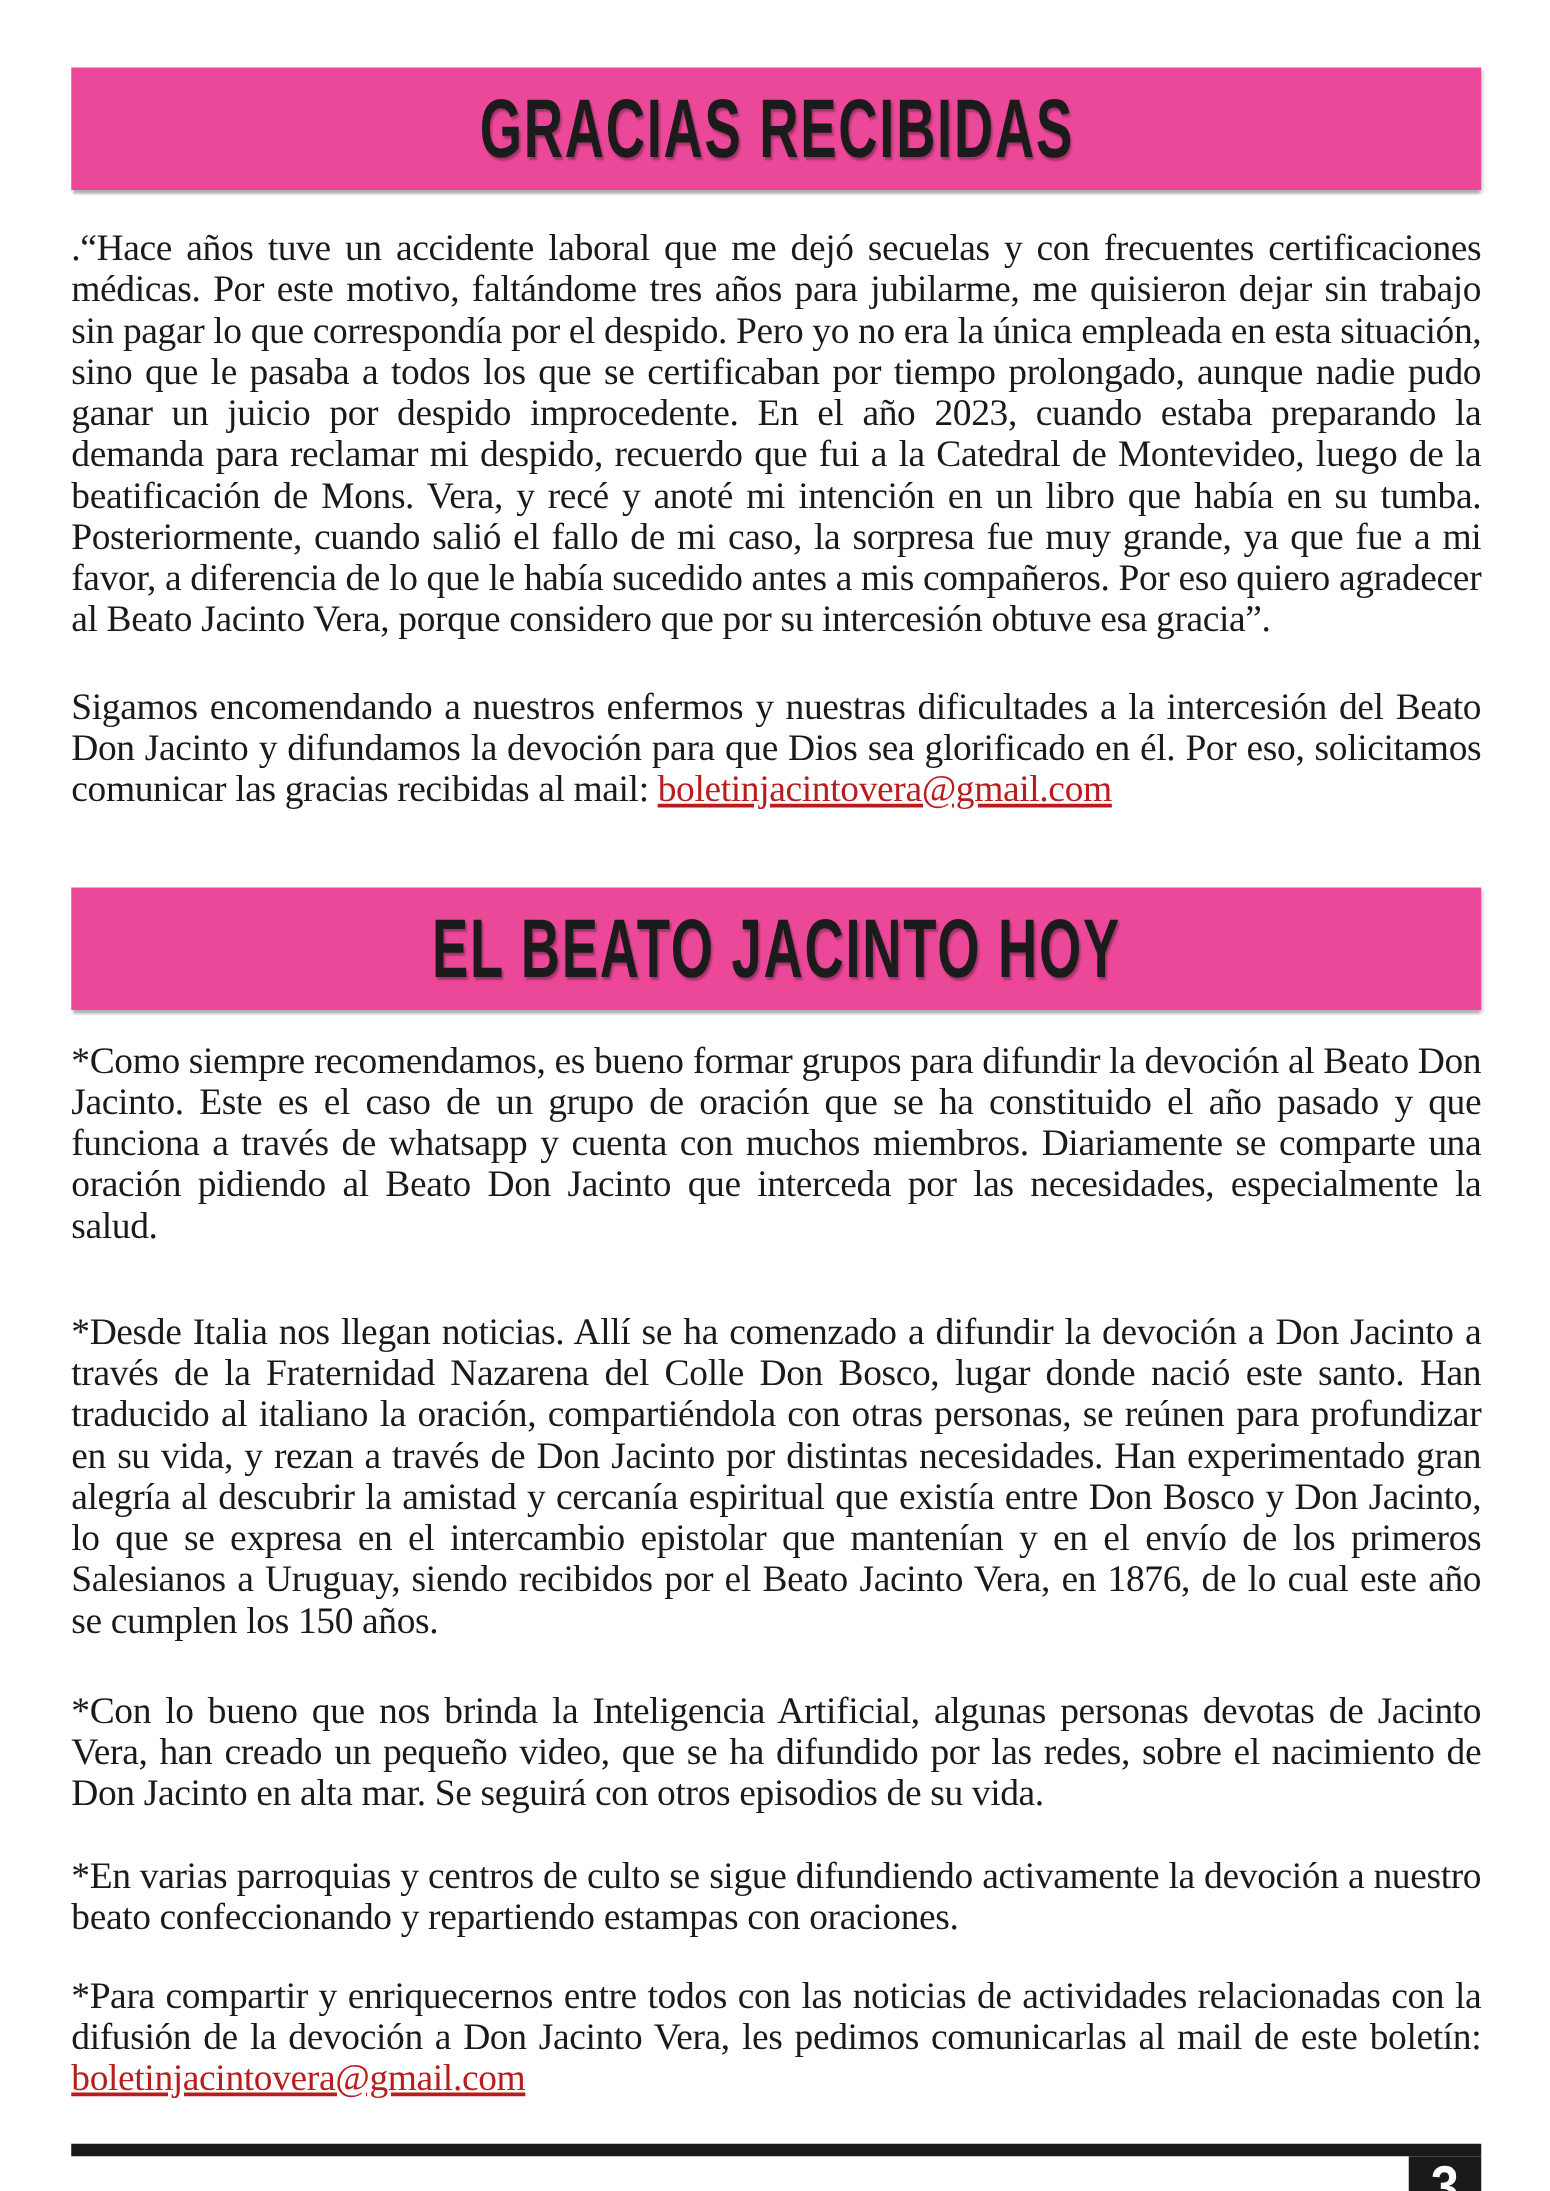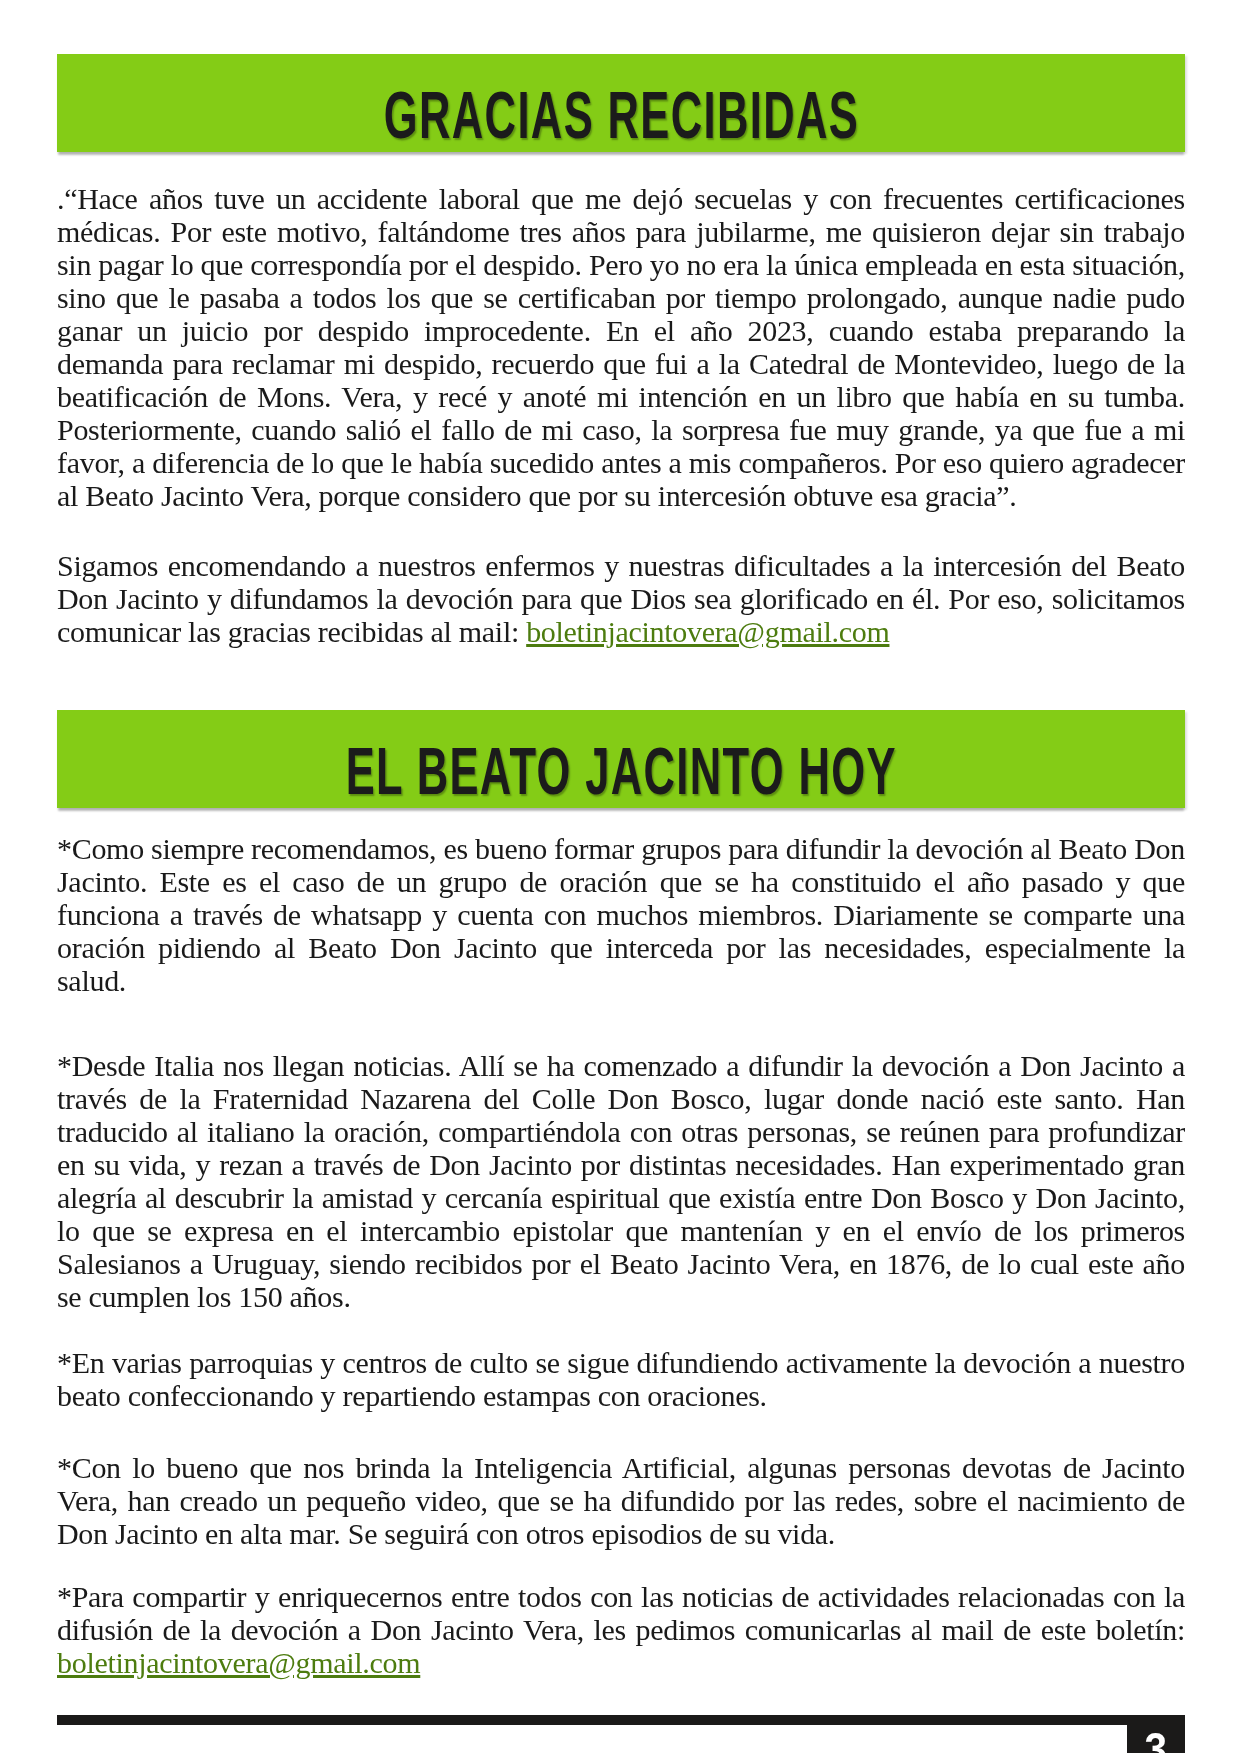--- a/index.html
+++ b/index.html
@@ -19,23 +19,23 @@
     position: absolute;
     left: 57px;
     top: 0;
     width: 1128px;
     height: 1753px;
   }
   
   .banner {
     width: 100%;
     height: 98px;
-    background: #84cc16;
+    background: #ec4899;
     display: flex;
-    align-items: flex-end;
+    align-items: center;
     justify-content: center;
     box-shadow: 0 4px 2px -1px rgba(0,0,0,0.22), 2px 2px 2px rgba(0,0,0,0.12);
   }
   .banner-title {
     display: inline-block;
     font-family: "Liberation Sans", "DejaVu Sans", sans-serif;
     font-weight: bold;
     font-size: 64px;
     letter-spacing: 2px;
     color: #1b1b1b;
@@ -55,21 +55,21 @@
     color: #1a1a1a;
   }
   .p-testimonial { margin-top: 30px; }
   .p-sigamos     { margin-top: 37px; }
   .p-como        { margin-top: 24px; }
   .p-desde       { margin-top: 52px; }
   .p-con         { margin-top: 39px; }
   .p-envarias    { margin-top: 33px; }
   .p-para        { }
   a.email-link {
-    color: #4d7c0f;
+    color: #b91c1c;
     text-decoration: underline;
     cursor: pointer;
   }
   
   .footer {
     margin-top: 36px;
     position: relative;
     width: 100%;
   }
   .footer-rule {
@@ -113,23 +113,23 @@
   <p class="para p-sigamos"><span>Sigamos encomendando a nuestros enfermos y nuestras dificultades a la intercesión del Beato Don Jacinto y difundamos la devoción para que Dios sea glorificado en él. Por eso, solicitamos comunicar las gracias recibidas al mail: </span><a href="#" class="email-link">boletinjacintovera@gmail.com</a></p>
 
   <div class="banner banner-2">
     <span class="banner-title">EL BEATO JACINTO HOY</span>
   </div>
 
   <p class="para p-como">*Como siempre recomendamos, es bueno formar grupos para difundir la devoción al Beato Don Jacinto. Este es el caso de un grupo de oración que se ha constituido el año pasado y que funciona a través de whatsapp y cuenta con muchos miembros. Diariamente se comparte una oración pidiendo al Beato Don Jacinto que interceda por las necesidades, especialmente la salud.</p>
 
   <p class="para p-desde">*Desde Italia nos llegan noticias. Allí se ha comenzado a difundir la devoción a Don Jacinto a través de la Fraternidad Nazarena del Colle Don Bosco, lugar donde nació este santo. Han traducido al italiano la oración, compartiéndola con otras personas, se reúnen para profundizar en su vida, y rezan a través de Don Jacinto por distintas necesidades. Han experimentado gran alegría al descubrir la amistad y cercanía espiritual que existía entre Don Bosco y Don Jacinto, lo que se expresa en el intercambio epistolar que mantenían y en el envío de los primeros Salesianos a Uruguay, siendo recibidos por el Beato Jacinto Vera, en 1876, de lo cual este año se cumplen los 150 años.</p>
 
+  <p class="para p-con">*Con lo bueno que nos brinda la Inteligencia Artificial, algunas personas devotas de Jacinto Vera, han creado un pequeño video, que se ha difundido por las redes, sobre el nacimiento de Don Jacinto en alta mar. Se seguirá con otros episodios de su vida.</p>
+
   <p class="para p-envarias">*En varias parroquias y centros de culto se sigue difundiendo activamente la devoción a nuestro beato confeccionando y repartiendo estampas con oraciones.</p>
-
-  <p class="para p-con">*Con lo bueno que nos brinda la Inteligencia Artificial, algunas personas devotas de Jacinto Vera, han creado un pequeño video, que se ha difundido por las redes, sobre el nacimiento de Don Jacinto en alta mar. Se seguirá con otros episodios de su vida.</p>
 
   <p class="para p-para"><span>*Para compartir y enriquecernos entre todos con las noticias de actividades relacionadas con la difusión de la devoción a Don Jacinto Vera, les pedimos comunicarlas al mail de este boletín: </span><a href="#" class="email-link">boletinjacintovera@gmail.com</a></p>
 
   <div class="footer">
     <div class="footer-rule"></div>
     <div class="page-number-box">
       <span class="page-number">3</span>
     </div>
   </div>
 

